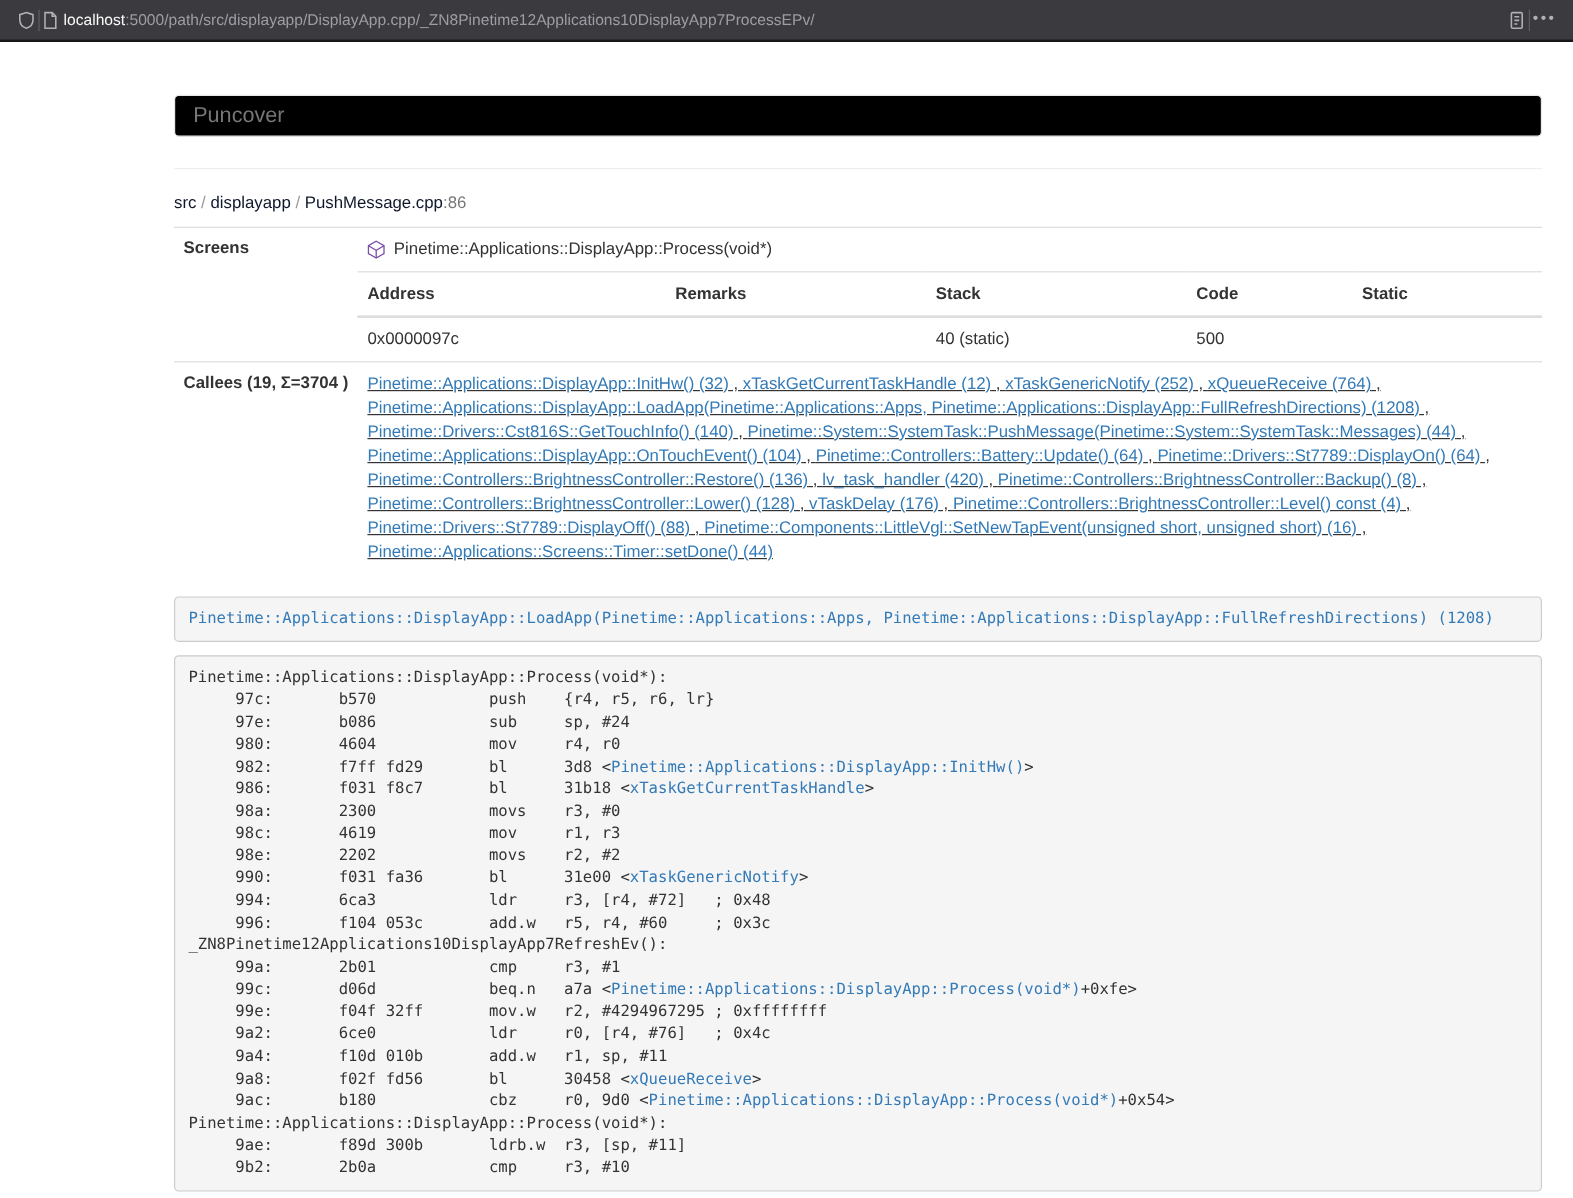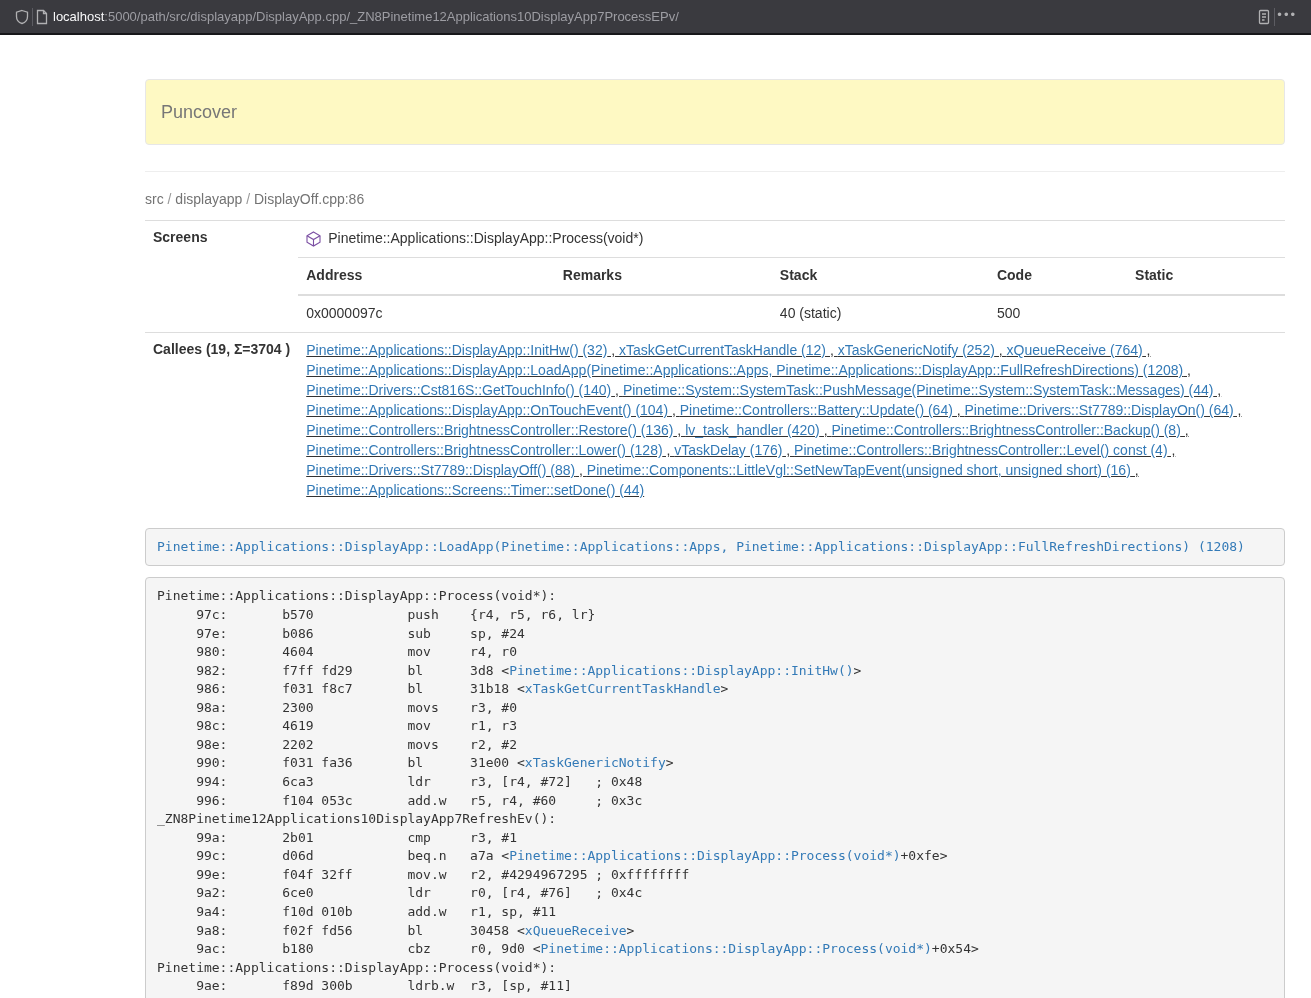--- a/index.html
+++ b/index.html
@@ -25,30 +25,30 @@
     white-space: nowrap; overflow: hidden;
     margin-left: 2px;
   }
   .url-text .host { color: #f9f9fa; }
   .menu-dots { color: #b1b1b3; font-size: 13px; letter-spacing: 2px; line-height: 1; padding-bottom: 4px; }
 
   
   .container { width: 1140px; margin: 44px 0 0 145px; }
 
   .navbar {
-    background: #fef9c3; border: 1px solid #e7e7e7; border-radius: 4px;
-    height: 66px; display: flex; align-items: center; padding: 0 15px;
+    background: #000000; border: 1px solid #e7e7e7; border-radius: 4px;
+    height: 35px; display: flex; align-items: center; padding: 0 15px;
     margin-bottom: 26px;
   }
   .navbar-brand { font-size: 18px; color: #777777; text-decoration: none; }
 
   hr.rule { border: 0; border-top: 1px solid #eeeeee; margin: 0 0 19px 0; }
 
   .breadcrumb-line { font-size: 14px; margin: 0 0 13px 0; }
-  .breadcrumb-line a { color: #737373; text-decoration: none; }
+  .breadcrumb-line a { color: #0f172a; text-decoration: none; }
   .breadcrumb-line .sep { color: #999999; }
   .breadcrumb-line .suffix { color: #777777; }
 
   
   table.func { width: 100%; border-collapse: collapse; font-size: 14px; color: #333333; }
   table.func > tbody > tr > th.lbl {
     width: 150px; text-align: left; vertical-align: top;
     padding: 8px; font-weight: bold; white-space: nowrap;
   }
   table.func > tbody > tr > td { padding: 8px; vertical-align: top; line-height: 1.42857; }
@@ -114,21 +114,21 @@
     <a href="#" class="navbar-brand">Puncover</a>
   </div>
 
   <hr class="rule">
 
   <div class="breadcrumb-line">
     <a href="#">src</a>
     <span class="sep">/</span>
     <a href="#">displayapp</a>
     <span class="sep">/</span>
-    <a href="#">DisplayOff.cpp</a><span class="suffix">:86</span>
+    <a href="#">PushMessage.cpp</a><span class="suffix">:86</span>
   </div>
 
   <table class="func">
     <tbody>
       <tr class="bordered">
         <th class="lbl">Screens</th>
         <td>
           <span class="func-name-cell">
             <span class="cube">
               <svg width="15" height="16" viewBox="0 0 15 16">

